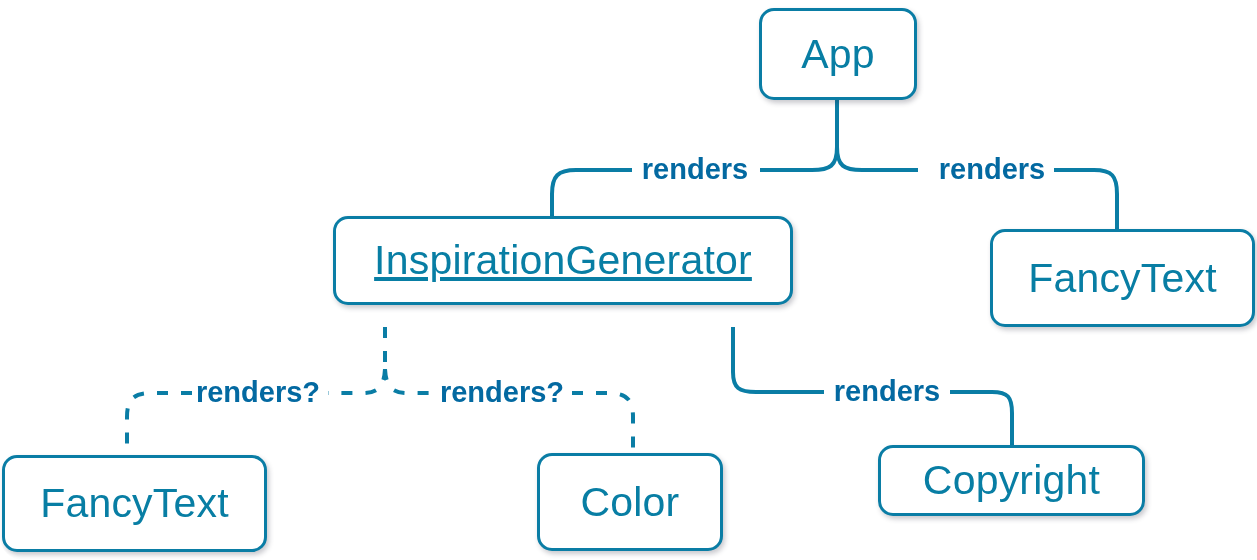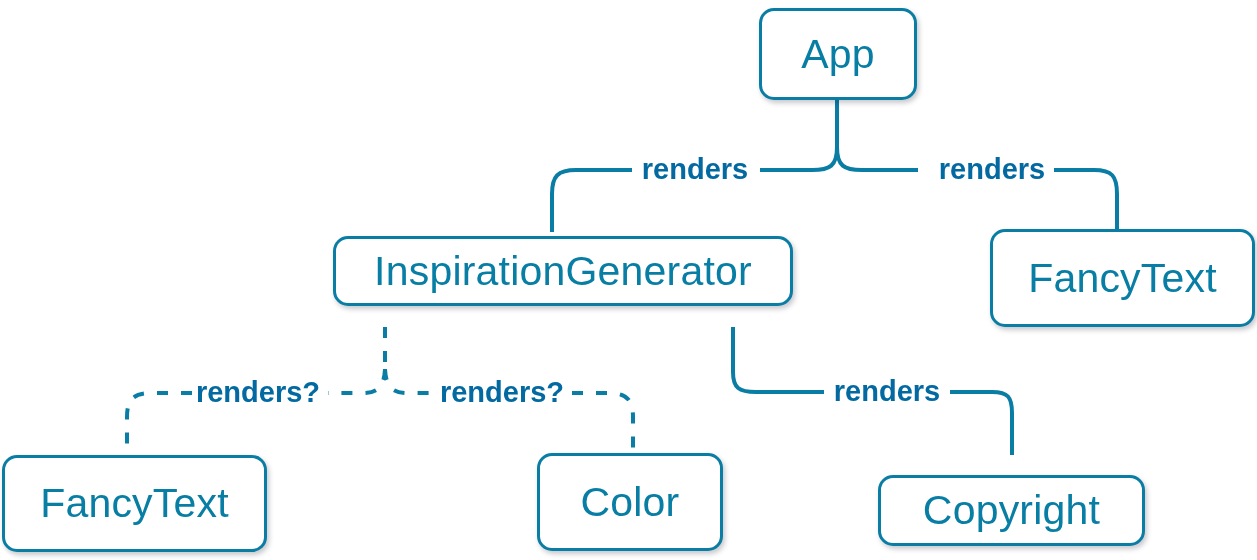--- a/index.html
+++ b/index.html
@@ -75,29 +75,29 @@
 
     <path class="dashed" d="M 385 327 L 385 369"></path>
     <path class="dashed" d="M 385 369 C 384 387 378 393 362 393 L 328 393"></path>
     <path class="dashed" d="M 385 369 C 386 387 392 393 408 393 L 432 393"></path>
     <path class="dashed" d="M 192 393 L 152 393 C 134 393 127 399 127 417 L 127 455"></path>
     <path class="dashed" d="M 572 393 L 608 393 C 626 393 633 399 633 417 L 633 453"></path>
   </svg>
 
   <div class="node" style="left:759px; top:8px; width:158px; height:92px;">App</div>
 
-  <div class="node" style="left:333px; top:236px; width:460px; height:70px;">InspirationGenerator</div>
+  <div class="node" style="left:333px; top:216px; width:460px; height:89px;text-decoration:underline;">InspirationGenerator</div>
 
   <div class="node" style="left:990px; top:229px; width:265px; height:98px;">FancyText</div>
 
   <div class="node" style="left:2px; top:455px; width:265px; height:97px;">FancyText</div>
 
   <div class="node" style="left:537px; top:453px; width:186px; height:98px;">Color</div>
 
-  <div class="node" style="left:878px; top:475px; width:267px; height:71px;">Copyright</div>
+  <div class="node" style="left:878px; top:445px; width:267px; height:71px;">Copyright</div>
 
   <span class="edge-label" style="left:695px; top:169px;">renders</span>
 
   <span class="edge-label" style="left:992px; top:169px;">renders</span>
 
   <span class="edge-label" style="left:258px; top:392px;">renders?</span>
 
   <span class="edge-label" style="left:502px; top:392px;">renders?</span>
 
   <span class="edge-label" style="left:887px; top:391px;">renders</span>

